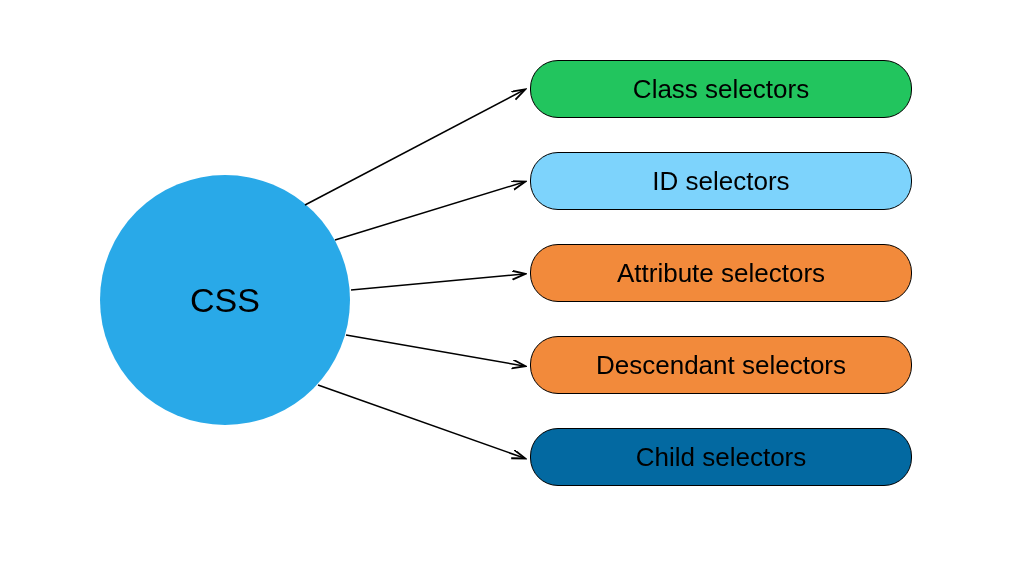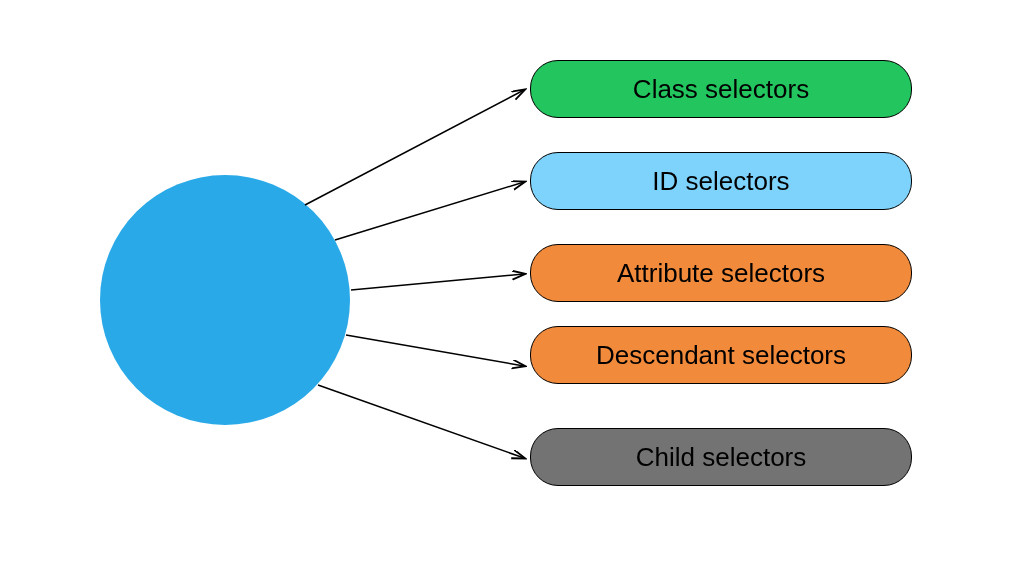--- a/index.html
+++ b/index.html
@@ -45,21 +45,21 @@
     width: 1024px;
     height: 576px;
     pointer-events: none;
   }
 </style>
 </head>
 <body>
 
 <div class="circle" style="left:100px; top:175px; width:250px; height:250px; background:#29a9e8;">
   <span>
-    <br>
+    <span>CSS</span><br>
   </span>
 </div>
 
 <svg class="arrows">
   <defs>
     <marker id="ah" markerWidth="10" markerHeight="10" refX="8" refY="3" orient="auto">
       <path d="M0,0 L9,3 L0,6" fill="none" stroke="#000" stroke-width="1.2"></path>
     </marker>
   </defs>
   <line x1="305" y1="205" x2="524" y2="90" stroke="#000" stroke-width="1.5" marker-end="url(#ah)"></line>
@@ -71,18 +71,18 @@
 
 <div class="pill" style="left:530px; top:60px; width:380px; background:#22c55e;">
   <span>Class selectors</span>
 </div>
 <div class="pill" style="left:530px; top:152px; width:380px; background:#7dd3fc;">
   <span>ID selectors</span>
 </div>
 <div class="pill" style="left:530px; top:244px; width:380px; background:#f28a3b;align-items:center;">
   <span>Attribute selectors</span>
 </div>
-<div class="pill" style="left:530px; top:326px; width:380px; background:#f28a3b;">
+<div class="pill" style="left:530px; top:336px; width:380px; background:#f28a3b;">
   <span>Descendant selectors</span>
 </div>
-<div class="pill" style="left:530px; top:428px; width:380px; background:#737373;">
+<div class="pill" style="left:530px; top:428px; width:380px; background:#0369a1;">
   <span>Child selectors</span>
 </div>
 
 </body></html>

